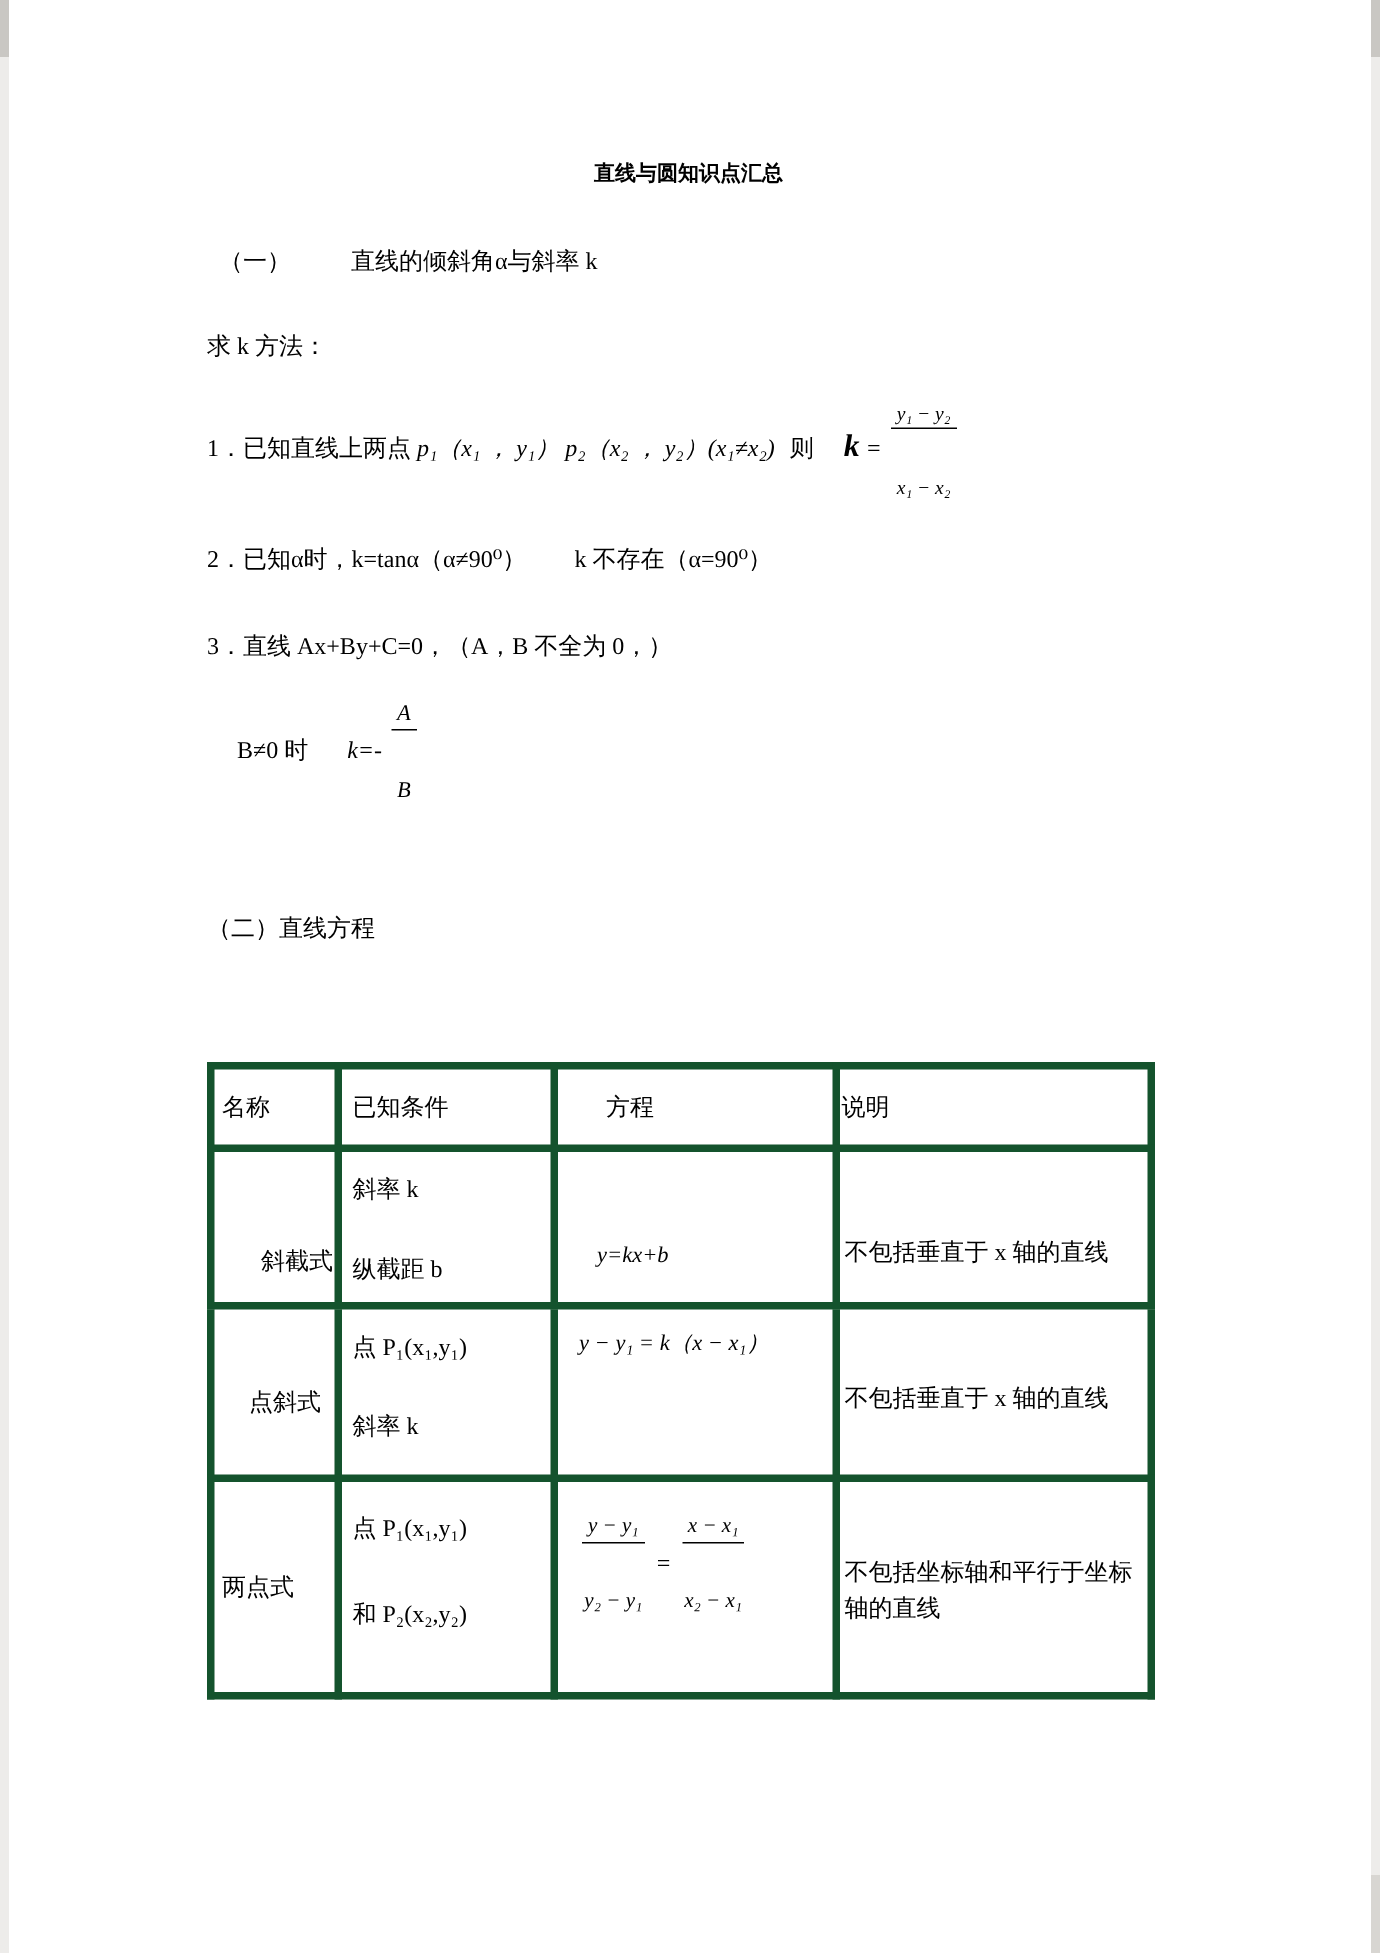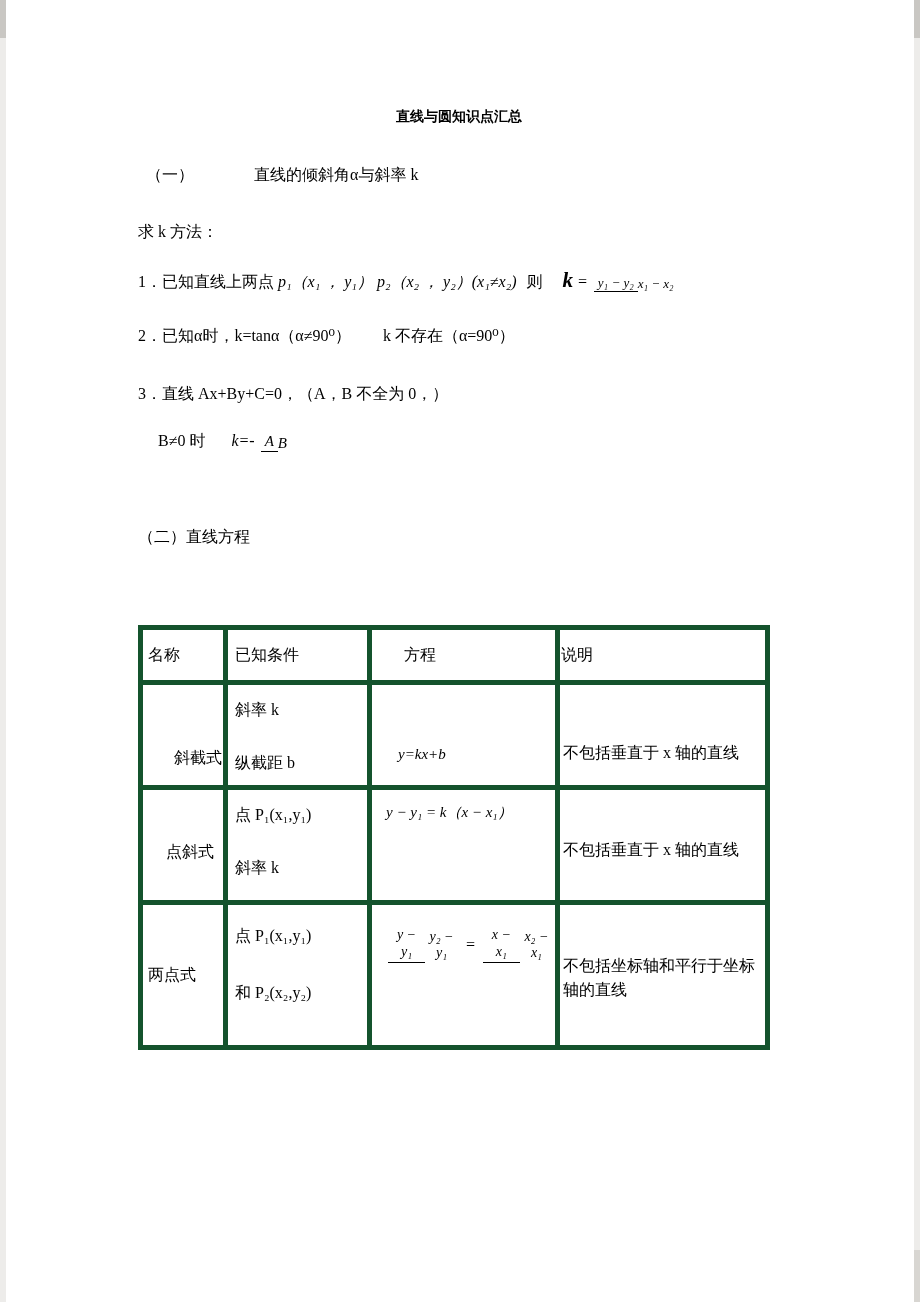--- a/index.html
+++ b/index.html
@@ -26,21 +26,21 @@
   .title {
     margin: 0 0 33px 0;
     font-size: 14px;
     font-weight: bold;
     text-align: center;
     line-height: 26px;
   }
   p { margin: 0; line-height: 24px; }
 
   .heading1 { padding-left: 8px; margin-bottom: 33px; }
-  .heading1 .h1text { margin-left: 60px; font-family: Liberation Serif, serif; }
+  .heading1 .h1text { margin-left: 40px; font-family: Liberation Serif, serif; }
 
   .method { margin-bottom: 24px; }
   .item1  { margin-bottom: 30px; }
   .item2  { margin-bottom: 34px; }
   .item2 .part-b { margin-left: 28px; }
   .item3  { margin-bottom: 23px; }
   .case-b0   { padding-left: 20px; margin-bottom: 18px; }
   .case-bneq { padding-left: 20px; margin-bottom: 72px; }
   .case-bneq .keq { margin-left: 22px; }
   .heading2  { margin-bottom: 76px; }
@@ -53,28 +53,29 @@
     font-family: "Liberation Serif", "DejaVu Serif", serif;
     font-style: italic;
     font-weight: 600;
     font-size: 21px;
     margin-left: 12px;
   }
   .then { margin-left: 6px; margin-right: 4px; }
 
   .frac {
     display: inline-flex;
-    flex-direction: row;
+    flex-direction: column;
     align-items: center;
     vertical-align: middle;
     text-align: center;
     line-height: 1.2;
     font-family: "Liberation Serif", "DejaVu Serif", serif;
     font-style: italic;
     margin: 0 2px;
+    gap: 30px;
   }
   .frac .num { border-bottom: 1px solid #000; padding: 0 4px 1px 4px; }
   .frac .den { padding-top: 1px; }
   .frac.small { font-size: 13px; }
   .frac.mid   { font-size: 15px; }
 
   
   table.eq-table {
     border-collapse: collapse;
     table-layout: fixed;

